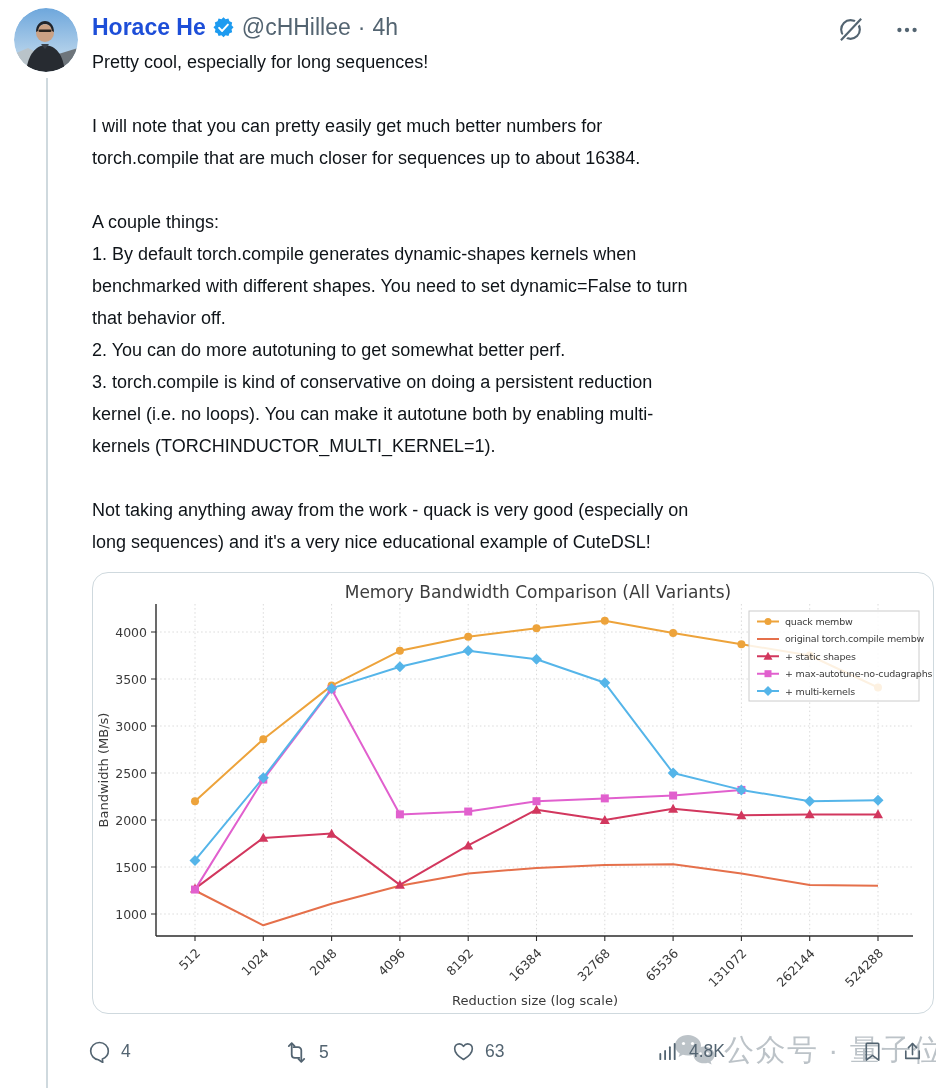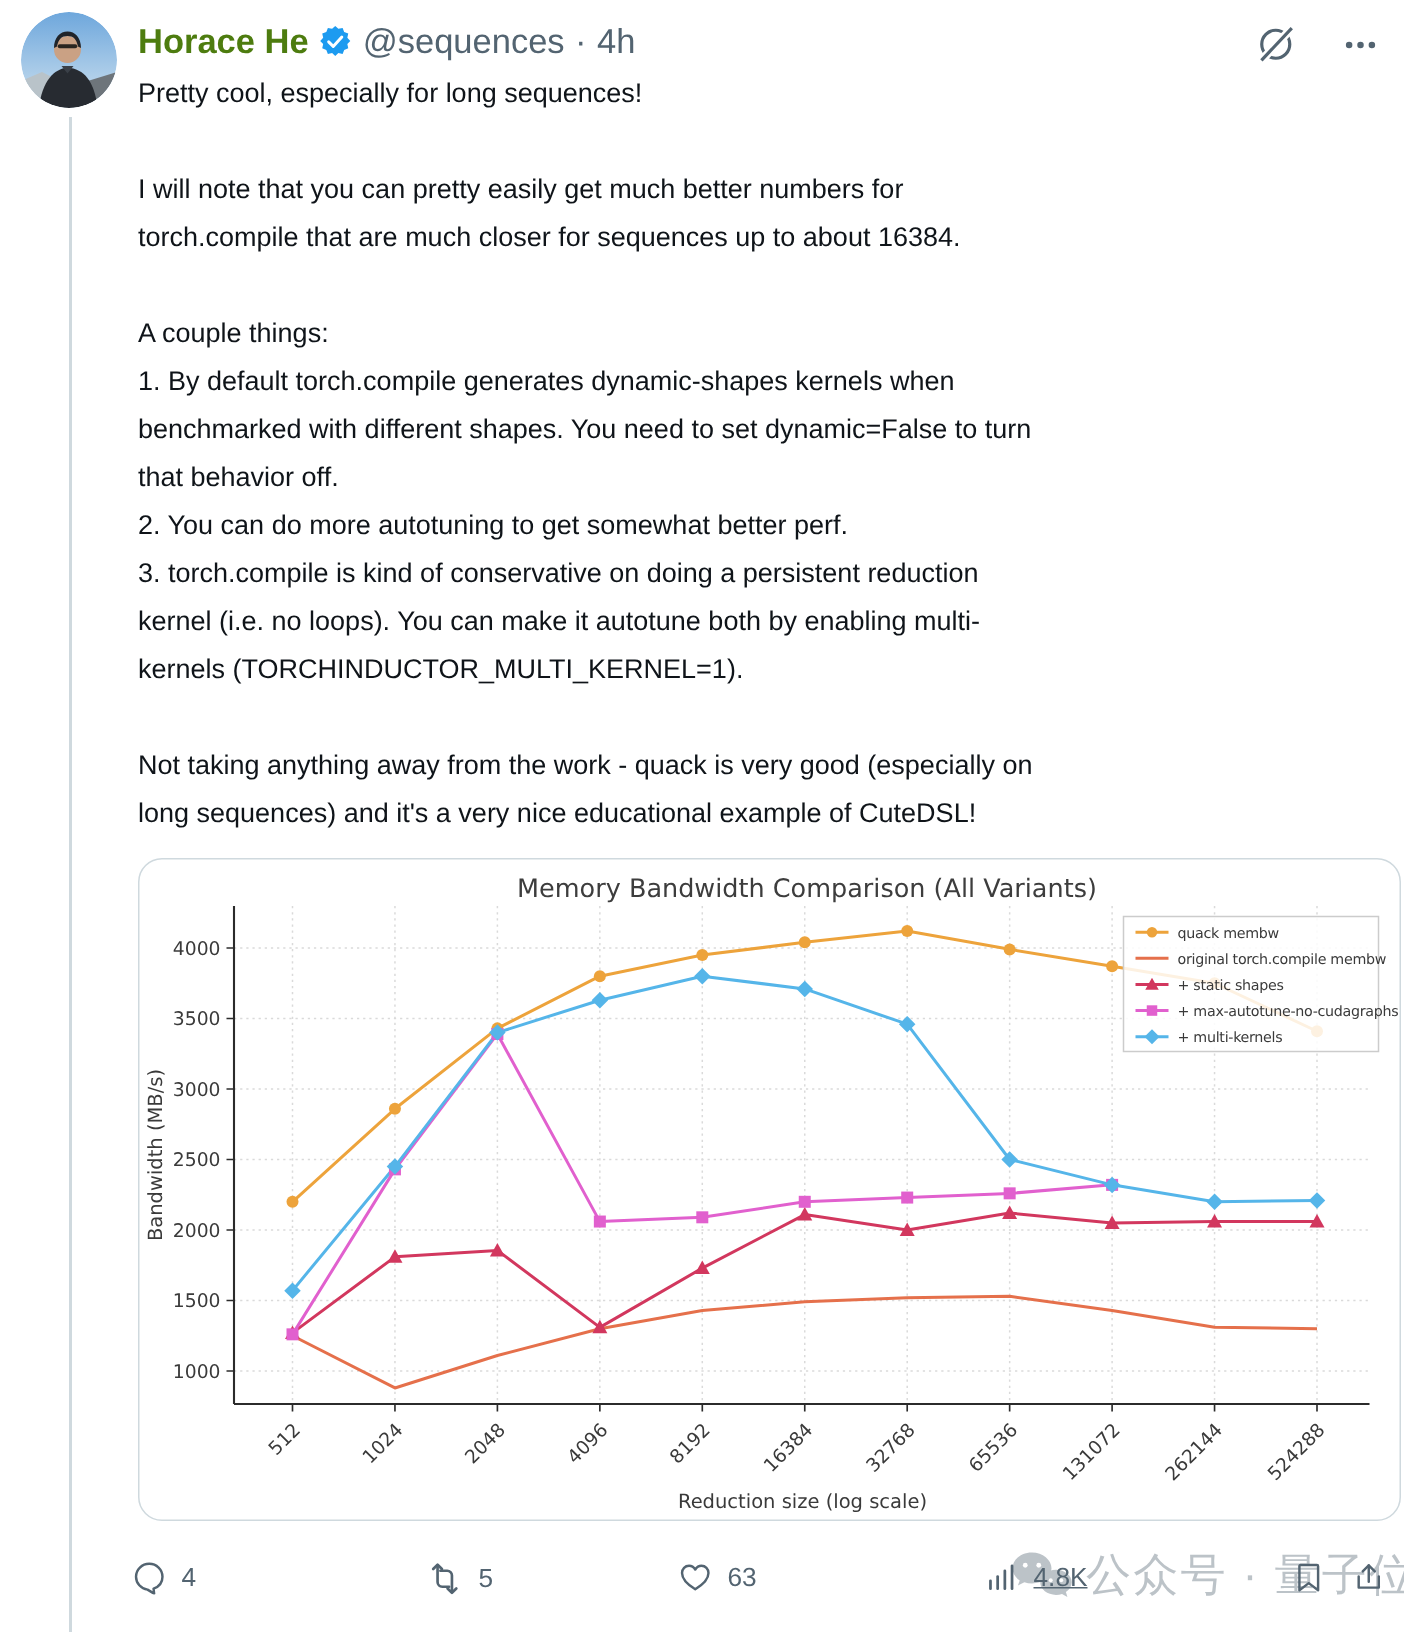--- a/index.html
+++ b/index.html
@@ -1,21 +1,21 @@
 <!DOCTYPE html>
 <html><head>
 <meta charset="utf-8">
 <style>
   html,body{margin:0;padding:0;background:#fff;}
   .page{position:relative;width:936px;height:1088px;background:#fff;overflow:hidden;
         font-family:"Liberation Sans",sans-serif;color:#0f1419;}
   .thread-line{position:absolute;left:46px;top:78px;width:2px;height:1010px;background:#cfd9de;}
   .avatar{position:absolute;left:14px;top:8px;width:64px;height:64px;border-radius:50%;overflow:hidden;}
   .name-row{position:absolute;left:92px;top:12px;display:flex;align-items:center;font-size:23px;line-height:30px;white-space:nowrap;}
-  .name{font-weight:bold;color:#4d7c0f;}
+  .name{font-weight:bold;color:#1d4ed8;}
   .badge{display:inline-flex;margin-left:6px;margin-right:7px;}
   .handle,.time,.meta-dot{color:#536471;}
   .meta-dot{margin:0 7px;}
   .header-actions{position:absolute;right:16px;top:16px;display:flex;gap:30px;align-items:center;color:#536471;}
   .header-actions svg{display:block;}
   .tweet-body{position:absolute;left:92px;top:46px;width:836px;font-size:18px;line-height:32px;
               white-space:pre-wrap;color:#0f1419;}
   .chart-card{position:absolute;left:92px;top:572px;width:842px;height:442px;background:#fff;
               border:1px solid #cfd9de;border-radius:16px;box-sizing:border-box;overflow:hidden;}
   .chart-card svg{display:block;margin:0;}
@@ -65,21 +65,21 @@
   </div>
 
   <div class="name-row">
     <span class="name">Horace He</span>
     <span class="badge">
       <svg width="23" height="23" viewBox="0 0 22 22">
         <path fill="#1d9bf0" d="M11 1.2l2 1.9 2.7-.6 1 2.6 2.6 1-.6 2.7 1.9 2-1.9 2 .6 2.7-2.6 1-1 2.6-2.7-.6-2 1.9-2-1.9-2.7.6-1-2.6-2.6-1 .6-2.7-1.9-2 1.9-2-.6-2.7 2.6-1 1-2.6 2.7.6z"></path>
         <path d="M6.8 11.4l2.9 2.9 5.5-6" fill="none" stroke="#fff" stroke-width="1.9" stroke-linecap="round" stroke-linejoin="round"></path>
       </svg>
     </span>
-    <span class="handle">@sequences</span>
+    <span class="handle">@cHHillee</span>
     <span class="meta-dot">·</span>
     <span class="time">4h</span>
   </div>
 
   <div class="header-actions">
     <span>
       <svg width="27" height="27" viewBox="0 0 24 24" fill="none" stroke="#536471" stroke-width="1.9">
         <circle cx="12" cy="12" r="8.3"></circle>
         <line x1="4.5" y1="20.5" x2="20.5" y2="3.5" stroke="#fff" stroke-width="5"></line>
         <line x1="3.5" y1="21.5" x2="21.5" y2="2.5" stroke="#536471" stroke-width="1.9"></line>
@@ -266,21 +266,21 @@
         <path d="M16.6 20.5 V9.9 a3 3 0 0 0 -3 -3 H9.2"></path>
       </svg>
       <span>5</span>
     </span>
     <span class="action" style="left:364px;">
       <svg width="23" height="23" viewBox="0 0 24 24" fill="none" stroke="#536471" stroke-width="1.7" stroke-linejoin="round">
         <path d="M12 20.3C9.2 18.6 2.8 14.2 2.8 9c0-2.9 2.1-5 4.9-5 1.8 0 3.3 1 4.3 2.6C13 5 14.5 4 16.3 4c2.8 0 4.9 2.1 4.9 5 0 5.2-6.4 9.6-9.2 11.3z"></path>
       </svg>
       <span>63</span>
     </span>
-    <span class="action" style="left:568px;text-decoration:underline;">
+    <span class="action" style="left:568px;">
       <svg width="23" height="23" viewBox="0 0 24 24" fill="none" stroke="#536471" stroke-width="1.9" stroke-linecap="round">
         <line x1="4.5" y1="20" x2="4.5" y2="14.5"></line>
         <line x1="9.5" y1="20" x2="9.5" y2="11.5"></line>
         <line x1="14.5" y1="20" x2="14.5" y2="7.5"></line>
         <line x1="19.5" y1="20" x2="19.5" y2="4"></line>
       </svg>
       <span>4.8K</span>
     </span>
     <span class="action" style="left:773px;">
       <svg width="23" height="23" viewBox="0 0 24 24" fill="none" stroke="#536471" stroke-width="1.7" stroke-linejoin="round">

